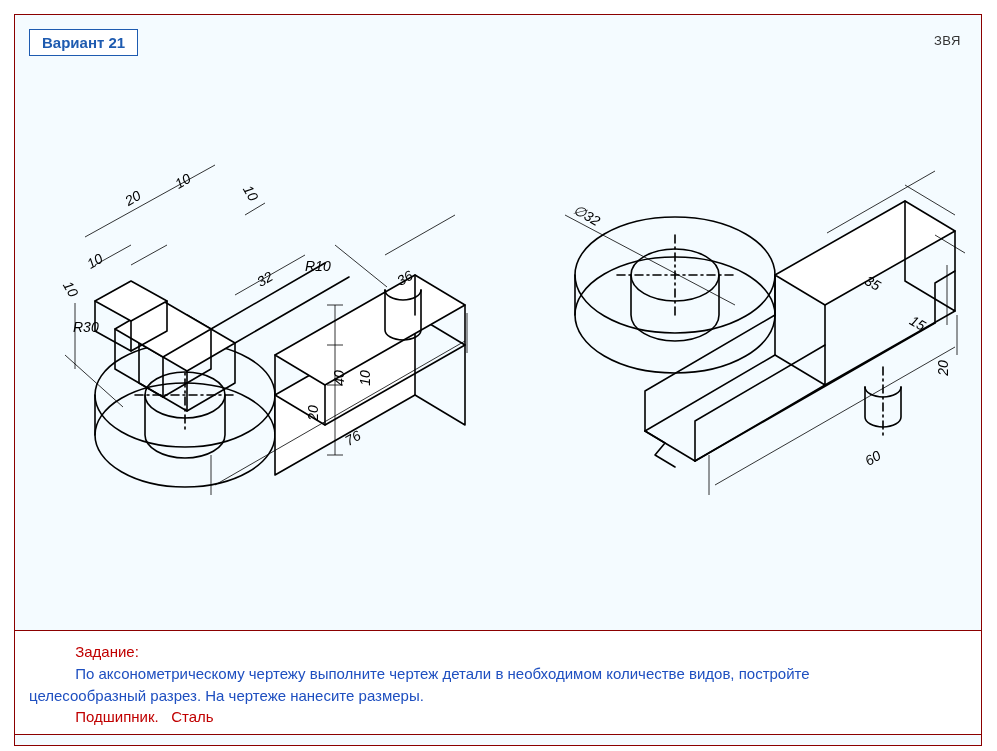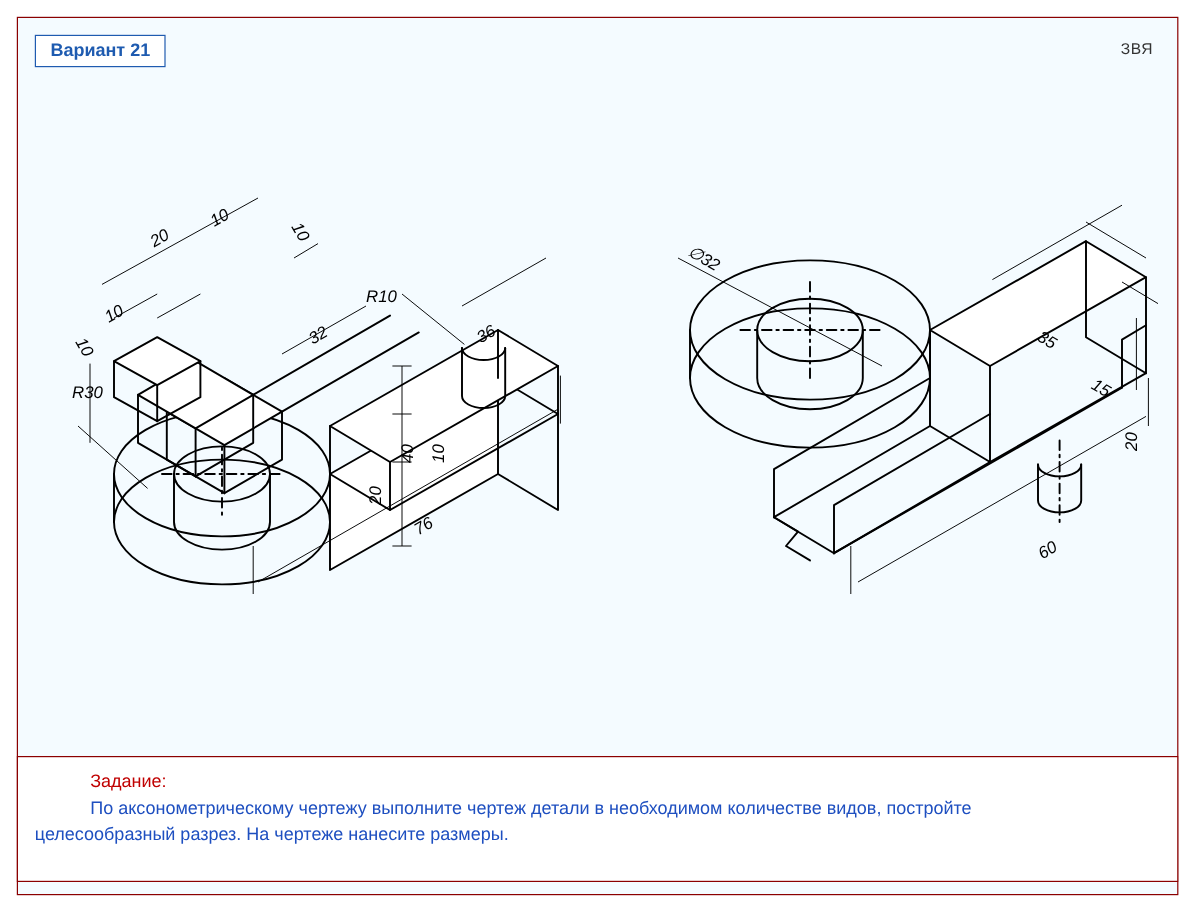--- a/index.html
+++ b/index.html
@@ -158,24 +158,24 @@
 
       <line x1="40" y1="148" x2="40" y2="214"></line>
     </g>
   </svg>
 
   <div class="dim-label" style="left:110px; top:175px; transform:rotate(-30deg);">20</div>
   <div class="dim-label" style="left:160px; top:158px; transform:rotate(-30deg);">10</div>
   <div class="dim-label" style="left:228px; top:170px; transform:rotate(60deg);">10</div>
   <div class="dim-label" style="left:72px;  top:238px; transform:rotate(-30deg);">10</div>
   <div class="dim-label" style="left:48px;  top:266px; transform:rotate(60deg);">10</div>
-  <div class="dim-label" style="left:290px; top:224px;">R10</div>
+  <div class="dim-label" style="left:290px; top:243px;">R10</div>
   <div class="dim-label" style="left:242px; top:256px; transform:rotate(-30deg);">32</div>
   <div class="dim-label" style="left:382px; top:255px; transform:rotate(-30deg);">36</div>
-  <div class="dim-label" style="left:45px;  top:304px;">R30</div>
+  <div class="dim-label" style="left:58px;  top:304px;">R30</div>
   <div class="dim-label" style="left:290px; top:390px; transform:rotate(-90deg);">20</div>
   <div class="dim-label" style="left:316px; top:355px; transform:rotate(-90deg);">40</div>
   <div class="dim-label" style="left:342px; top:355px; transform:rotate(-90deg);">10</div>
   <div class="dim-label" style="left:330px; top:415px; transform:rotate(-30deg);">76</div>
 
   <svg viewBox="0 0 470 430" width="470" height="430" style="position:absolute; left:490px; top:140px;">
     <g stroke="#000" stroke-width="1.6" fill="none" stroke-linejoin="round" stroke-linecap="round">
 
       <ellipse cx="170" cy="120" rx="100" ry="58"></ellipse>
       <ellipse cx="170" cy="160" rx="100" ry="58"></ellipse>
@@ -239,13 +239,19 @@
     <span class="indent"></span>
     <span class="task-heading">Задание:</span>
   </div>
   <div>
     <span class="indent"></span>
     <span class="task-body">По аксонометрическому чертежу выполните чертеж детали в необходимом количестве видов, постройте</span>
   </div>
   <div>
     <span class="task-body">целесообразный разрез. На чертеже нанесите размеры.</span>
   </div>
+  <div>
+    <span class="indent"></span>
+    <span class="task-part">Подшипник.</span>
+    &nbsp;
+    <span class="task-part">Сталь</span>
+  </div>
 </div>
 
 </body></html>

